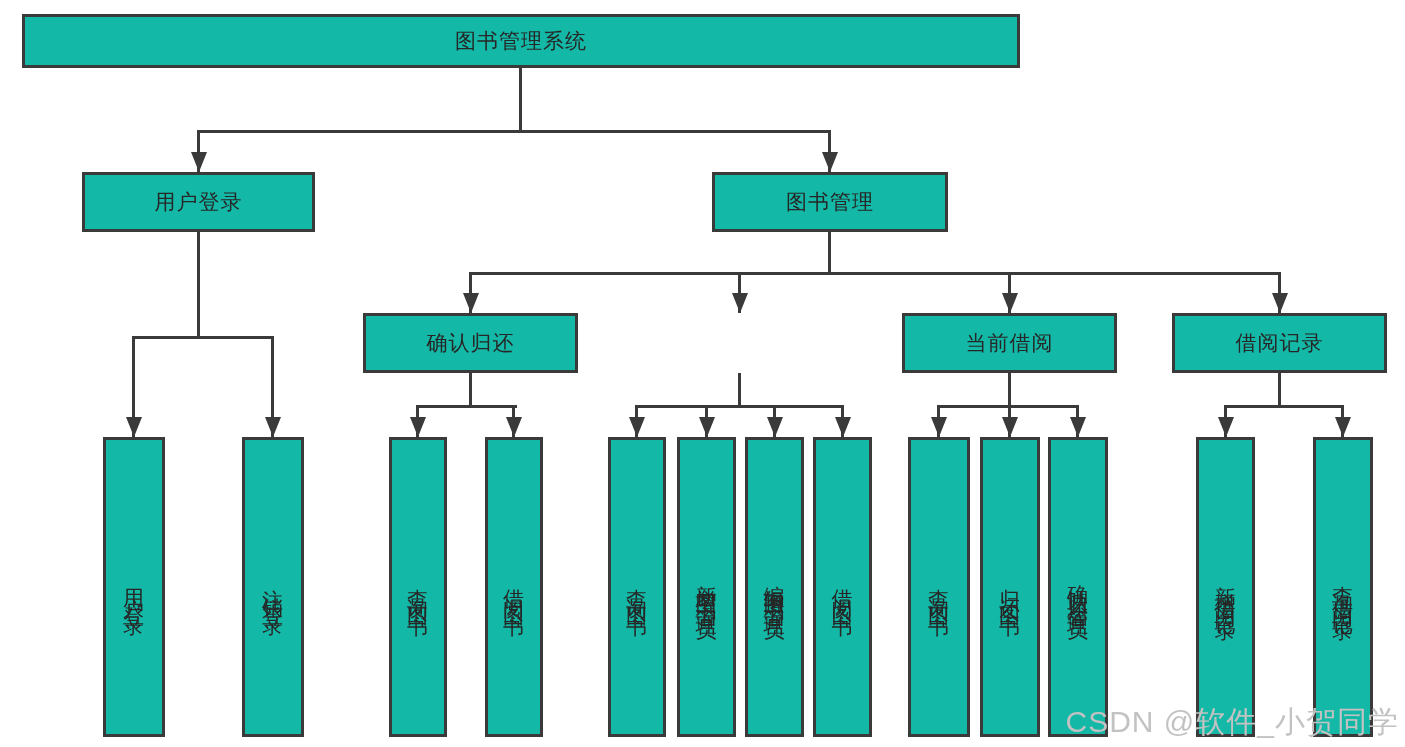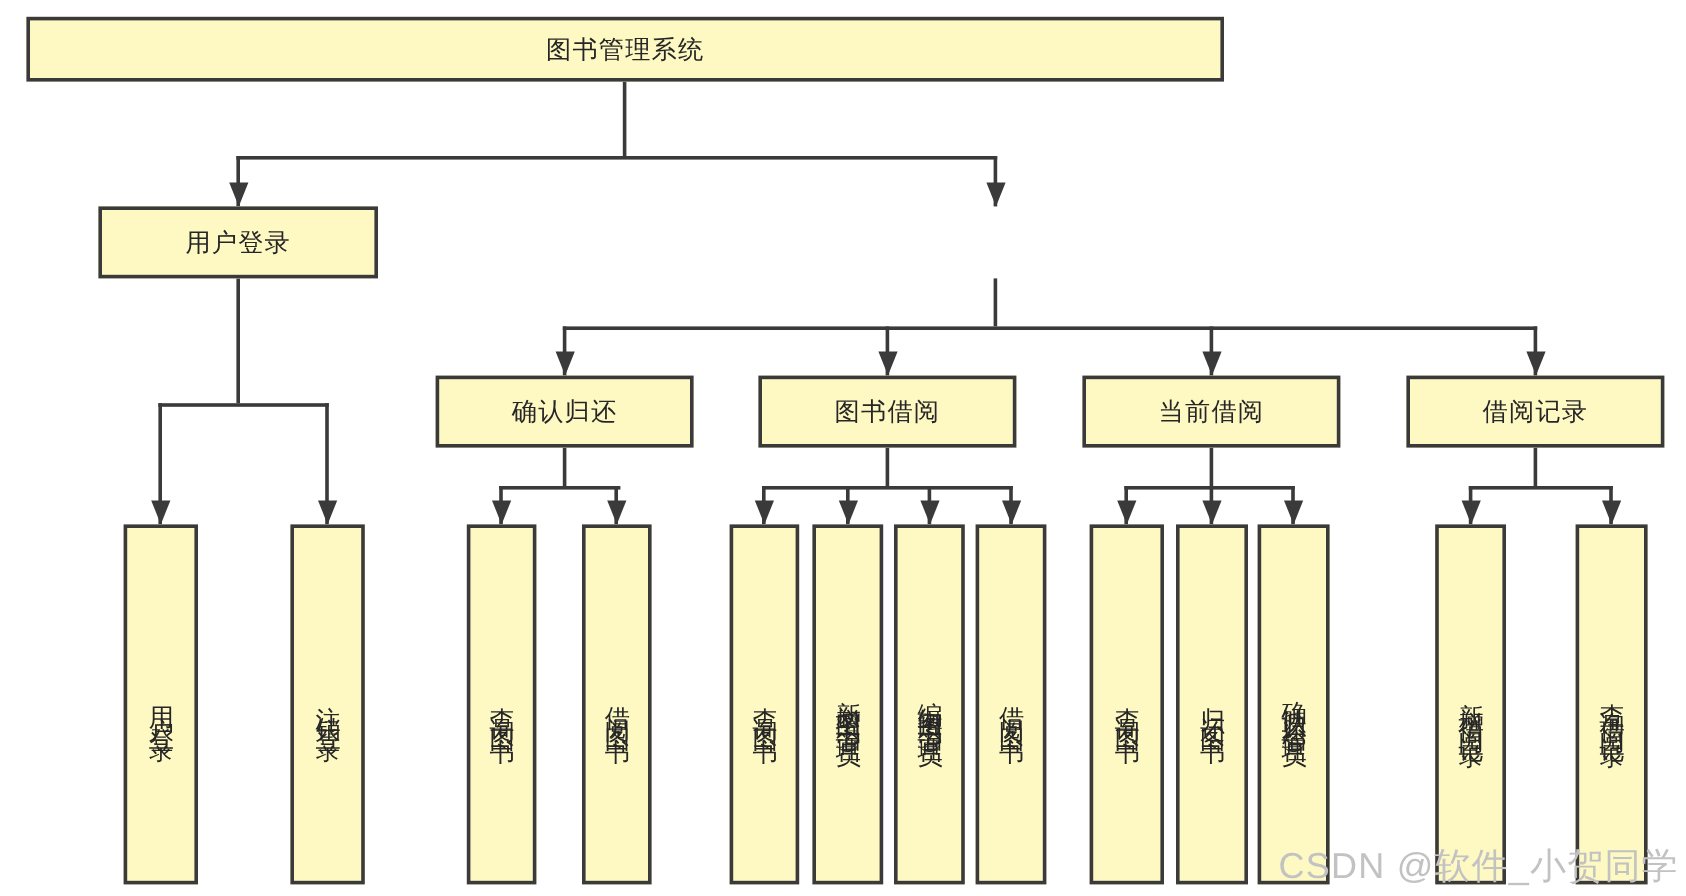--- a/index.html
+++ b/index.html
@@ -12,21 +12,21 @@
     position: relative;
     width: 1405px;
     height: 747px;
     background: var(--bg, #ffffff);
     overflow: hidden;
   }
   .box {
     position: absolute;
     box-sizing: border-box;
     border: 3px solid var(--line, #3a3a3a);
-    background: #fef9c3;
+    background: #14b8a6;
     display: flex;
     align-items: center;
     justify-content: center;
     color: var(--text, #262626);
     font-size: 21px;
     letter-spacing: 1px;
     text-align: center;
     z-index: 2;
   }
   .vbox {
@@ -83,35 +83,35 @@
 <div class="canvas">
 
   <div class="box" style="left:22px;top:14px;width:998px;height:54px">图书管理系统</div>
 
   <div class="v" style="left:519px;top:68px;height:62px"></div>
   <div class="h" style="left:197px;top:130px;width:634px"></div>
   <div class="arr" style="left:197px;top:130px;height:42px"></div>
   <div class="arr" style="left:828px;top:130px;height:42px"></div>
 
   <div class="box" style="left:82px;top:172px;width:233px;height:60px">用户登录</div>
+  <div class="box" style="left:712px;top:172px;width:236px;height:60px">图书管理</div>
 
   <div class="v" style="left:197px;top:232px;height:104px"></div>
   <div class="h" style="left:132px;top:336px;width:142px"></div>
   <div class="arr" style="left:132px;top:336px;height:101px"></div>
   <div class="arr" style="left:271px;top:336px;height:101px"></div>
 
   <div class="v" style="left:828px;top:232px;height:40px"></div>
   <div class="h" style="left:469px;top:272px;width:812px"></div>
   <div class="arr" style="left:469px;top:272px;height:41px"></div>
   <div class="arr" style="left:738px;top:272px;height:41px"></div>
   <div class="arr" style="left:1008px;top:272px;height:41px"></div>
   <div class="arr" style="left:1278px;top:272px;height:41px"></div>
 
   <div class="box" style="left:363px;top:313px;width:215px;height:60px">确认归还</div>
-  <div class="box" style="left:632px;top:313px;width:215px;height:60px">图书借阅</div>
   <div class="box" style="left:1172px;top:313px;width:215px;height:60px">借阅记录</div>
   <div class="box" style="left:902px;top:313px;width:215px;height:60px">当前借阅</div>
 
   <div class="v" style="left:469px;top:373px;height:32px"></div>
   <div class="h" style="left:416px;top:405px;width:101px"></div>
   <div class="arr" style="left:416px;top:405px;height:32px"></div>
   <div class="arr" style="left:512px;top:405px;height:32px"></div>
 
   <div class="v" style="left:738px;top:373px;height:32px"></div>
   <div class="h" style="left:635px;top:405px;width:209px"></div>

